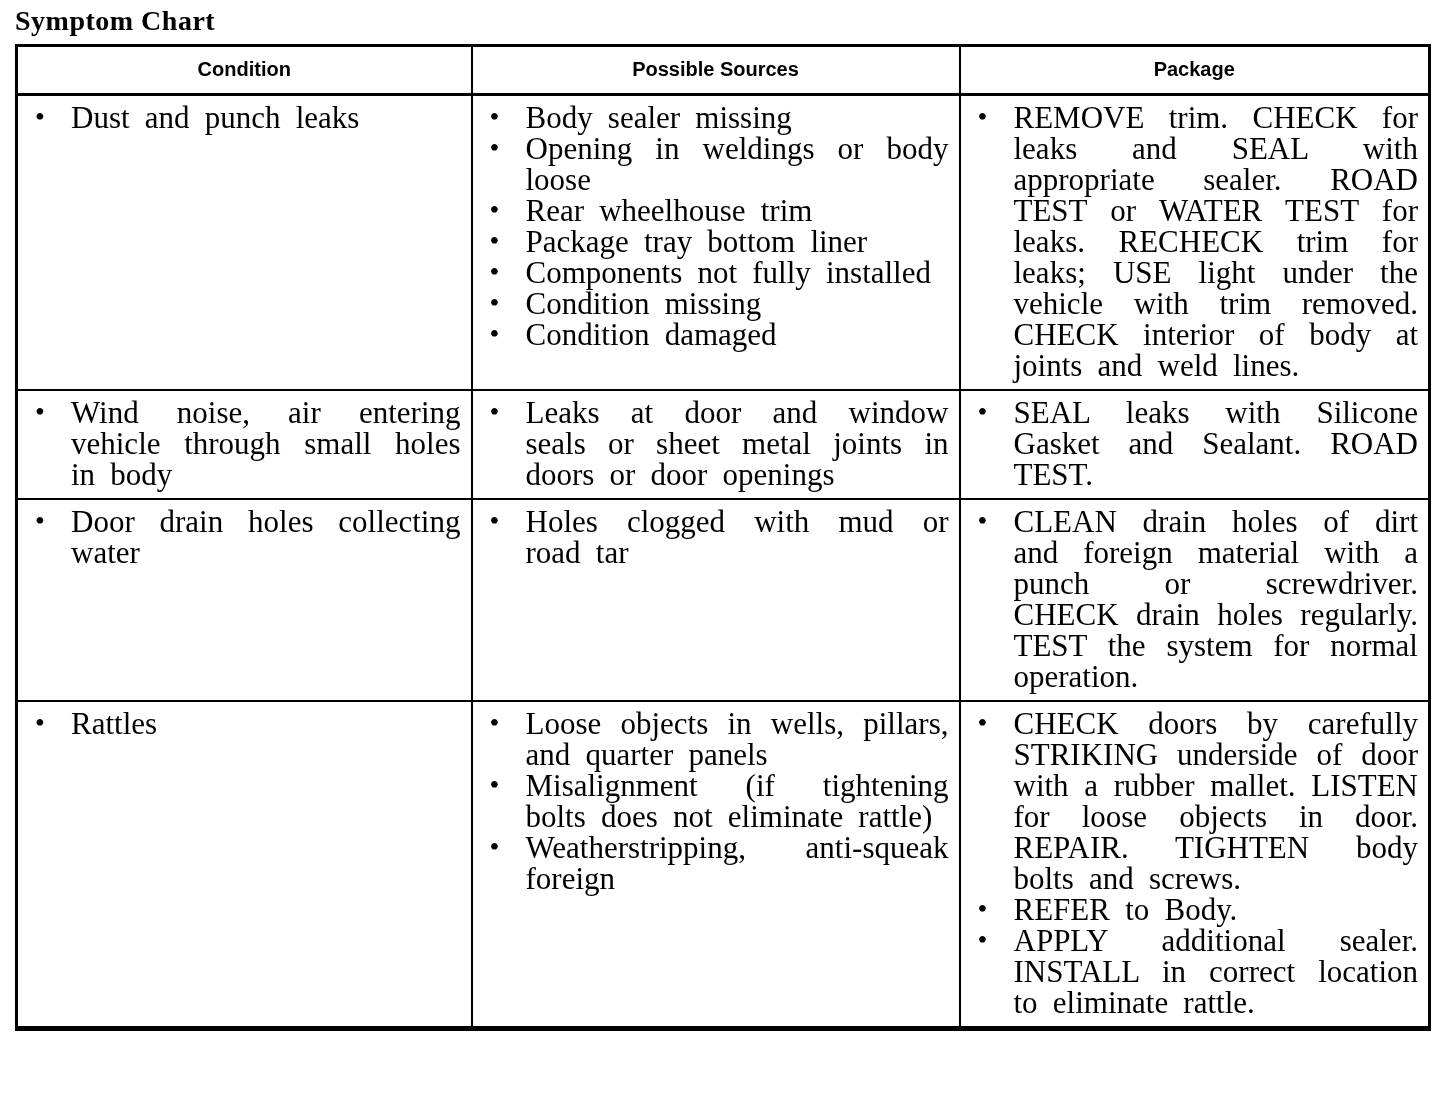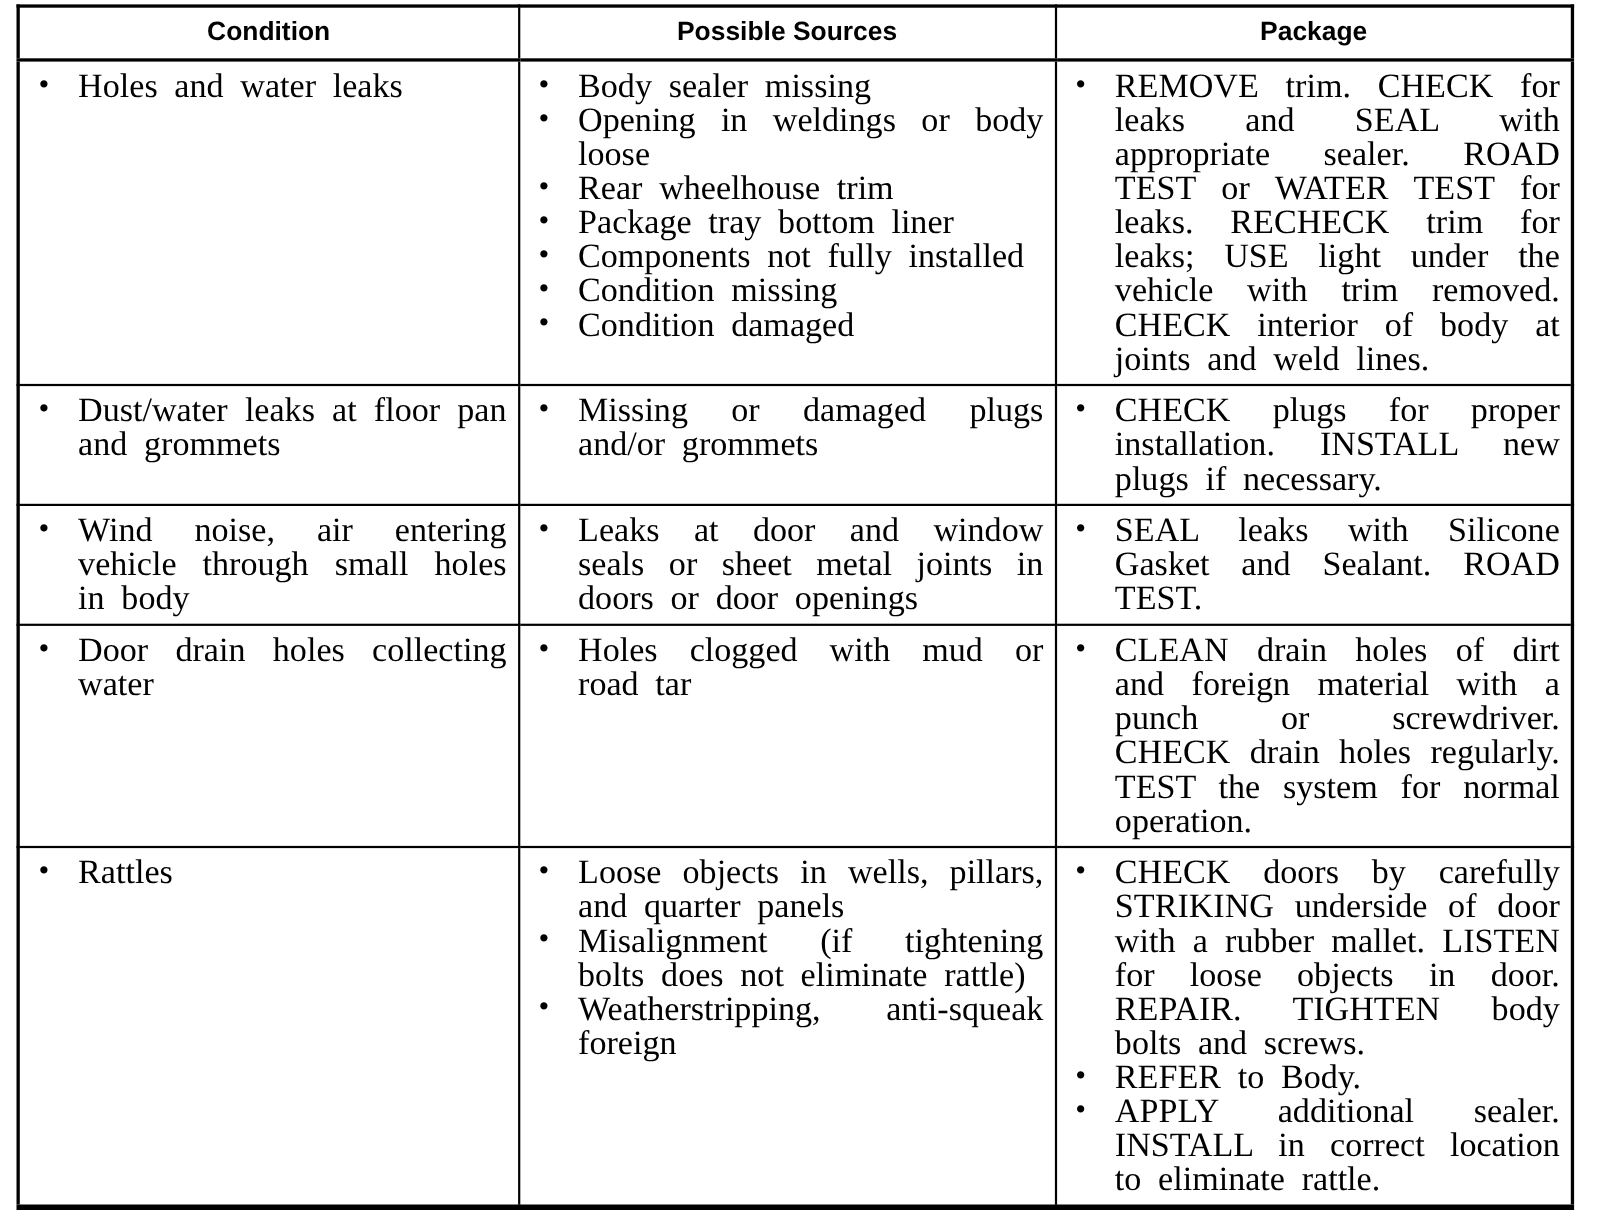--- a/index.html
+++ b/index.html
@@ -28,21 +28,21 @@
   table.symptom-table {
     border-collapse: collapse;
     width: 1413px;
     table-layout: fixed;
     border: 3px solid #000000;
     border-bottom-width: 5px;
   }
   table.symptom-table th {
     font-family: "Liberation Sans", sans-serif;
     font-weight: bold;
-    font-size: 24px;
+    font-size: 20px;
     text-align: center;
     vertical-align: middle;
     height: 40px;
     padding: 2px 0 4px 0;
     border: 2px solid #000000;
     border-bottom: 3px solid #000000;
     background: #ffffff;
   }
   table.symptom-table td {
     border: 2px solid #000000;
@@ -73,72 +73,56 @@
     left: 17px;
     top: -1px;
     font-size: 28px;
     word-spacing: 0;
   }
 </style>
 </head>
 <body>
 
 <div class="page">
+  <h1 class="doc-title">Symptom Chart</h1>
 
   <table class="symptom-table">
     <colgroup>
       <col class="c1">
         <col class="c2">
         <col class="c3">
     </colgroup>
     <thead>
       <tr>
         <th>Condition</th>
         <th>Possible Sources</th>
         <th>Package</th>
       </tr>
     </thead>
     <tbody>
         <tr>
           <td>
             <ul class="bullets">
-              <li>Holes and water leaks</li>
+              <li>Dust and punch leaks</li>
             </ul>
           </td>
           <td>
             <ul class="bullets">
               <li>Body sealer missing</li>
               <li>Opening in weldings or body loose</li>
               <li>Rear wheelhouse trim</li>
               <li>Package tray bottom liner</li>
               <li>Components not fully installed</li>
               <li>Condition missing</li>
               <li>Condition damaged</li>
             </ul>
           </td>
           <td>
             <ul class="bullets">
               <li>REMOVE trim. CHECK for leaks and SEAL with appropriate sealer. ROAD TEST or WATER TEST for leaks. RECHECK trim for leaks; USE light under the vehicle with trim removed. CHECK interior of body at joints and weld lines.</li>
-            </ul>
-          </td>
-        </tr>
-        <tr>
-          <td>
-            <ul class="bullets">
-              <li>Dust/water leaks at floor pan and grommets</li>
-            </ul>
-          </td>
-          <td>
-            <ul class="bullets">
-              <li>Missing or damaged plugs and/or grommets</li>
-            </ul>
-          </td>
-          <td>
-            <ul class="bullets">
-              <li>CHECK plugs for proper installation. INSTALL new plugs if necessary.</li>
             </ul>
           </td>
         </tr>
         <tr>
           <td>
             <ul class="bullets">
               <li>Wind noise, air entering vehicle through small holes in body</li>
             </ul>
           </td>
           <td>

